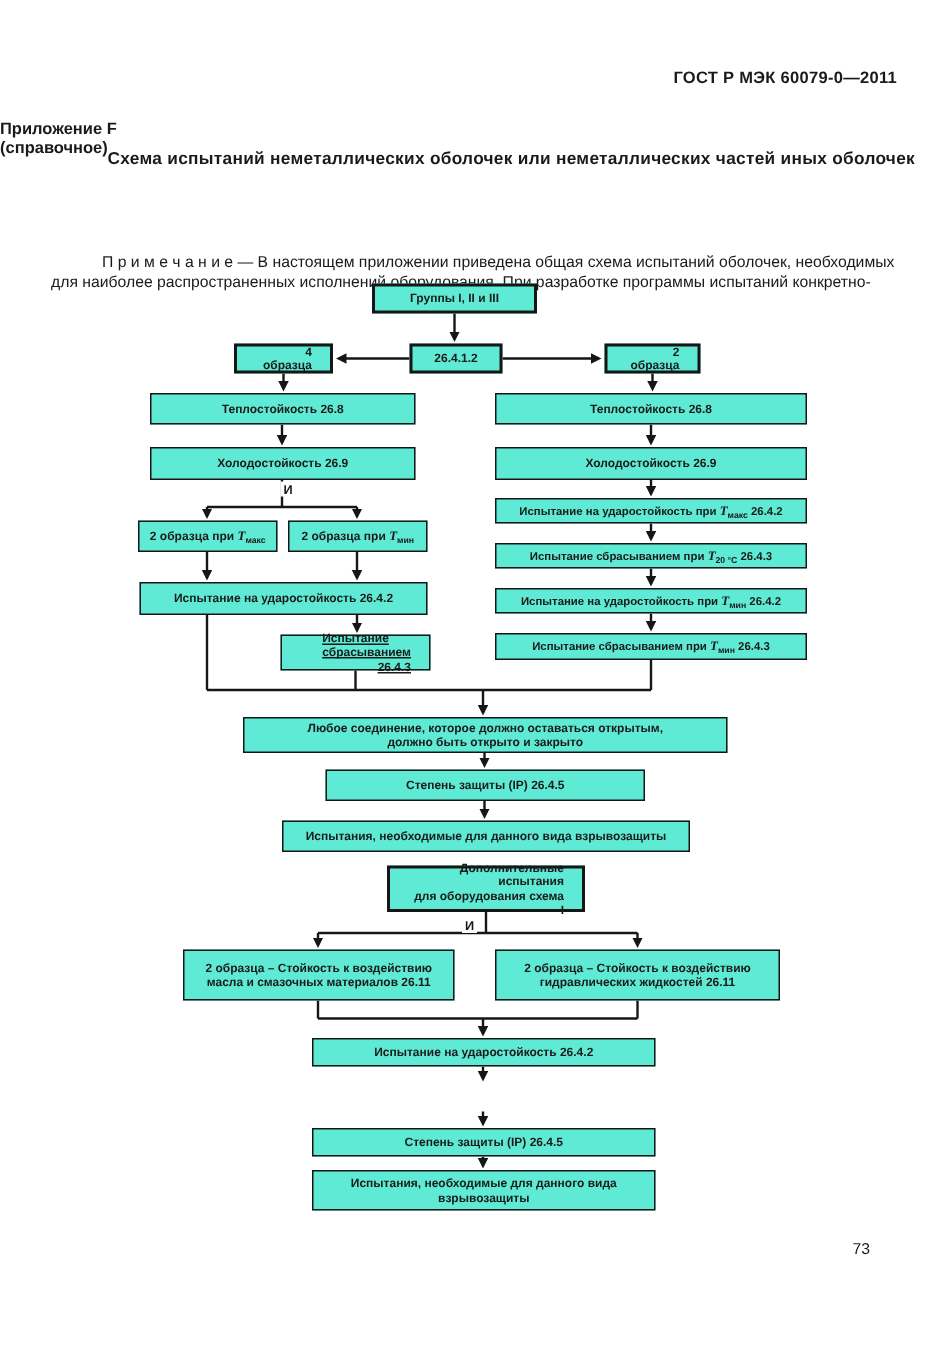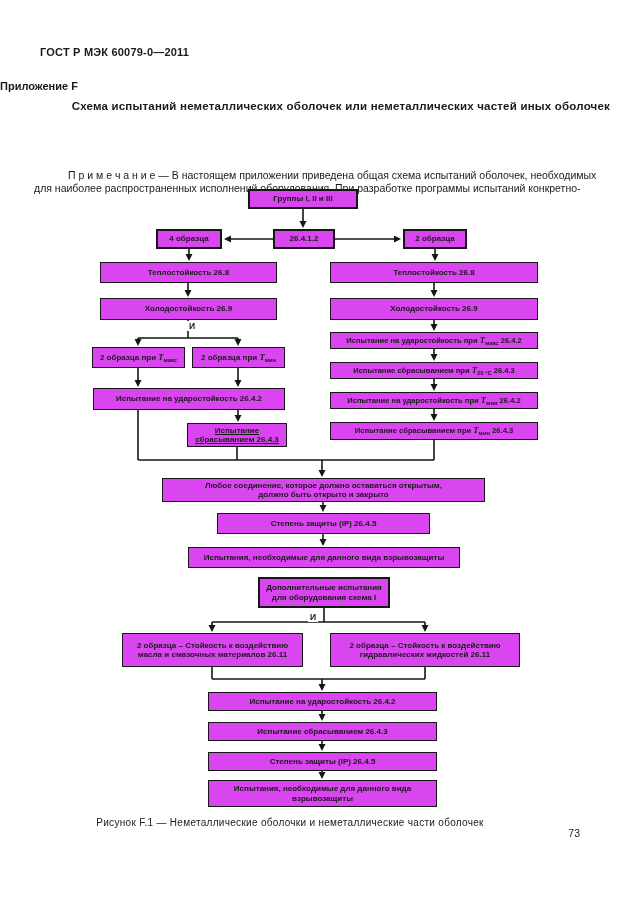--- a/index.html
+++ b/index.html
@@ -2,37 +2,37 @@
 <html><head>
 <meta charset="utf-8">
 <style>
   html,body { margin:0; padding:0; background:#e8e8e8; }
   .page {
     position:relative; width:630px; height:913px; margin:0 auto;
     background:#ffffff; font-family:"Liberation Sans", sans-serif; color:#1a1a1a;
     overflow:hidden;
   }
   .doc-header {
-    position:absolute; left:40px; right:32px; top:46px;
-    font-weight:bold; font-size:11px; letter-spacing:.2px;
+    position:absolute; left:30px; right:32px; top:46px;
+    text-align:right; font-weight:bold; font-size:11px; letter-spacing:.2px;
   }
   .appendix { position:absolute; left:0; right:32px; top:80px; text-align:left;
     font-weight:bold; font-size:11px; line-height:13px; }
   .doc-title { position:absolute; left:20px; right:20px; top:100px; text-align:right;
     font-weight:bold; font-size:11.5px; letter-spacing:.2px; }
   .note { position:absolute; left:34px; top:141px; width:560px;
     font-size:10.5px; line-height:13px; white-space:nowrap; }
   .note .ln1 { padding-left:34px;margin-top:28px; }
   .flow { position:absolute; left:0; top:0; width:630px; height:913px; }
   .flow svg { position:absolute; left:0; top:0; }
   .box {
     position:absolute; box-sizing:border-box; border:1.4px solid #161616;
-    background:#d946ef; display:flex; flex-direction:column; align-items:center;
+    background:#5eead4; display:flex; flex-direction:column; align-items:center;
     justify-content:center; text-align:right; font-weight:bold; font-size:8px;
-    line-height:9.5px; padding:1px 2px; z-index:2;
+    line-height:9.5px; padding:1px 12px; z-index:2;
   }
   .box.bold { border-width:2.2px; }
   .box.small { font-size:7.6px; }
   .box .tvar { font-style:italic; font-family:"Liberation Serif", serif; font-size:8.6px; }
   .box sub { font-size:5.8px; vertical-align:-2px; line-height:0; }
   .nw { white-space:nowrap; }
   .and-label { position:absolute; font-weight:bold; font-size:8.5px;
     background:#ffffff; padding:0 2px; z-index:3; }
   .caption { position:absolute; left:0; right:50px; top:817px; text-align:center;
     font-size:10px; letter-spacing:.3px; }
@@ -40,20 +40,21 @@
 </style>
 </head>
 <body>
 
 <div class="page">
 
   <div class="doc-header">ГОСТ Р МЭК 60079-0—2011</div>
 
   <div class="appendix">
     <div>Приложение F</div>
+    <div>(справочное)</div>
   </div>
 
   <div class="doc-title">Схема испытаний  неметаллических оболочек или неметаллических частей иных оболочек</div>
 
   <div class="note">
     <div class="ln1">П р и м е ч а н и е — В настоящем приложении приведена общая схема испытаний оболочек, необходимых</div>
     <div>для наиболее распространенных  исполнений оборудования. При разработке программы испытаний конкретно-</div>
   </div>
 
   <div class="flow">
@@ -167,24 +168,22 @@
     <div class="box" style="left:122px;top:633px;width:181px;height:34px;">
       <div>2 образца – Стойкость к воздействию</div>
       <div>масла и смазочных материалов 26.11</div>
     </div>
     <div class="box" style="left:330px;top:633px;width:190px;height:34px;">
       <div>2 образца – Стойкость к воздействию</div>
       <div>гидравлических жидкостей 26.11</div>
     </div>
 
     <div class="box" style="left:208px;top:692px;width:229px;height:19px;">Испытание на ударостойкость 26.4.2</div>
-    <div class="box" style="left:208px;top:722px;width:229px;height:19px;">Испытание сбрасыванием 26.4.3</div>
     <div class="box" style="left:208px;top:752px;width:229px;height:19px;">Степень защиты (IP) 26.4.5</div>
     <div class="box" style="left:208px;top:780px;width:229px;height:27px;">
       <div>Испытания, необходимые для данного вида</div>
       <div>взрывозащиты</div>
     </div>
   </div>
 
-  <div class="caption">Рисунок  F.1 — Неметаллические оболочки и неметаллические части оболочек</div>
   <div class="page-num">73</div>
 
 </div>
 
 </body></html>

